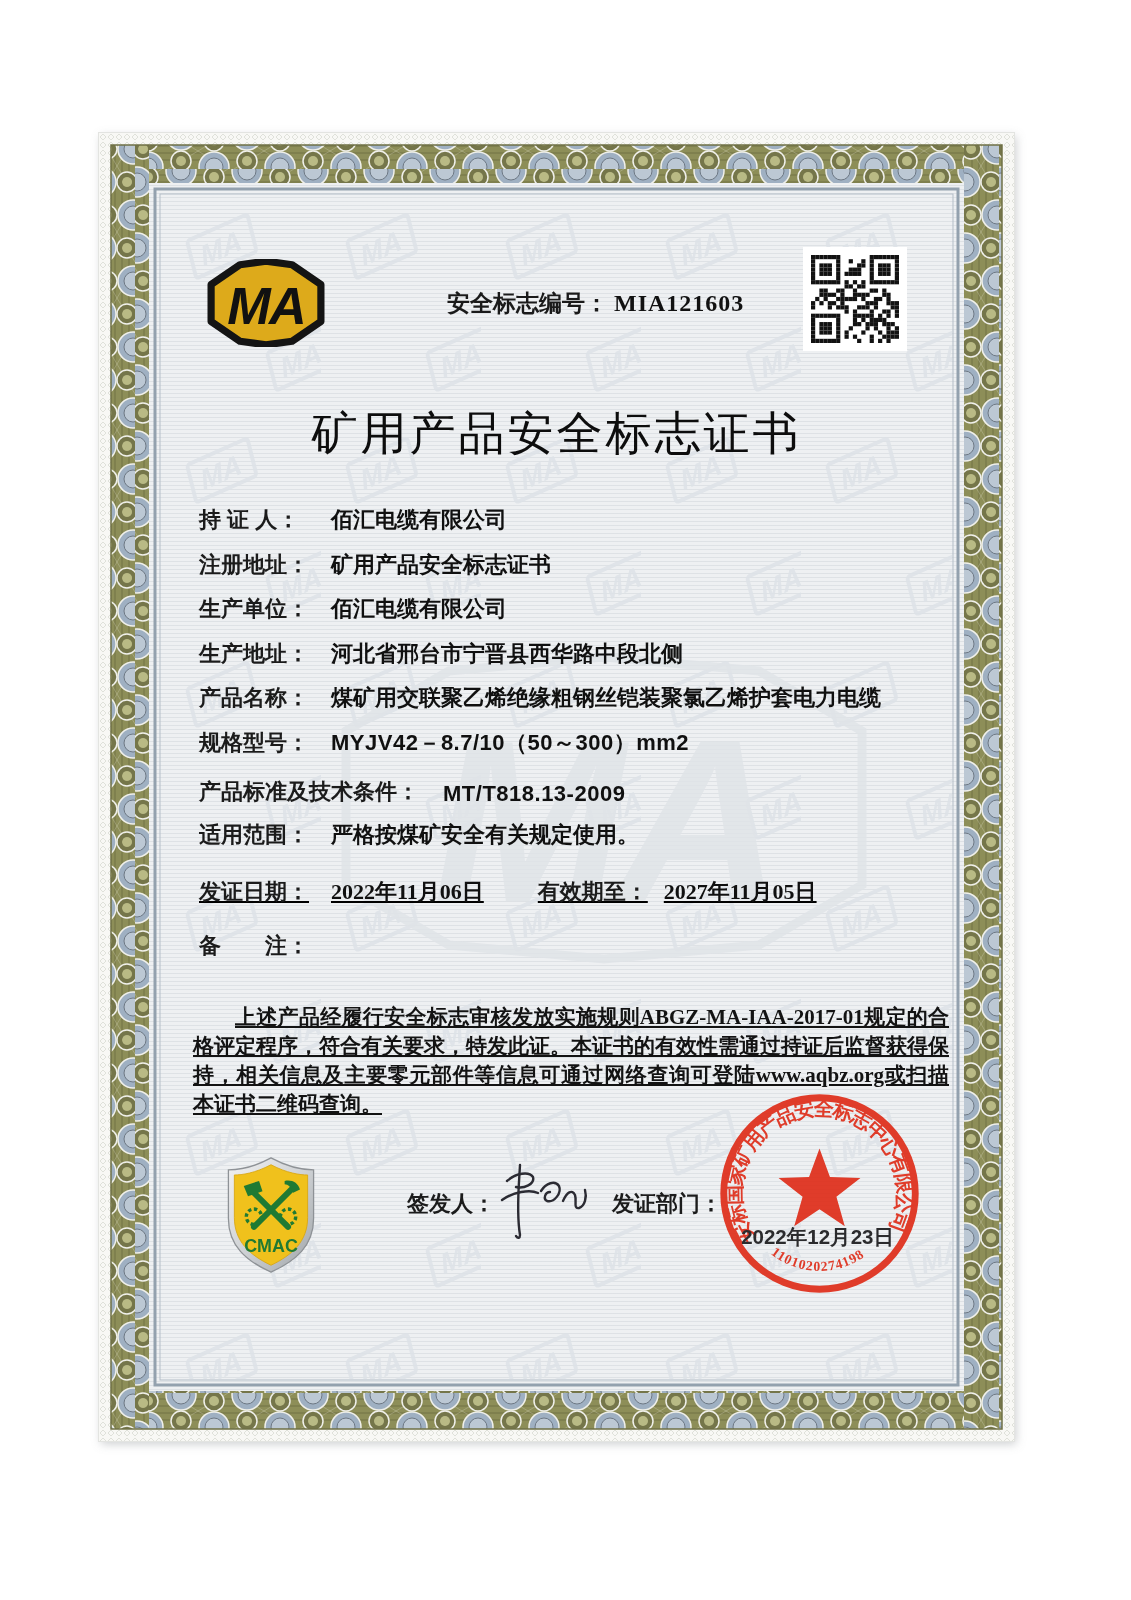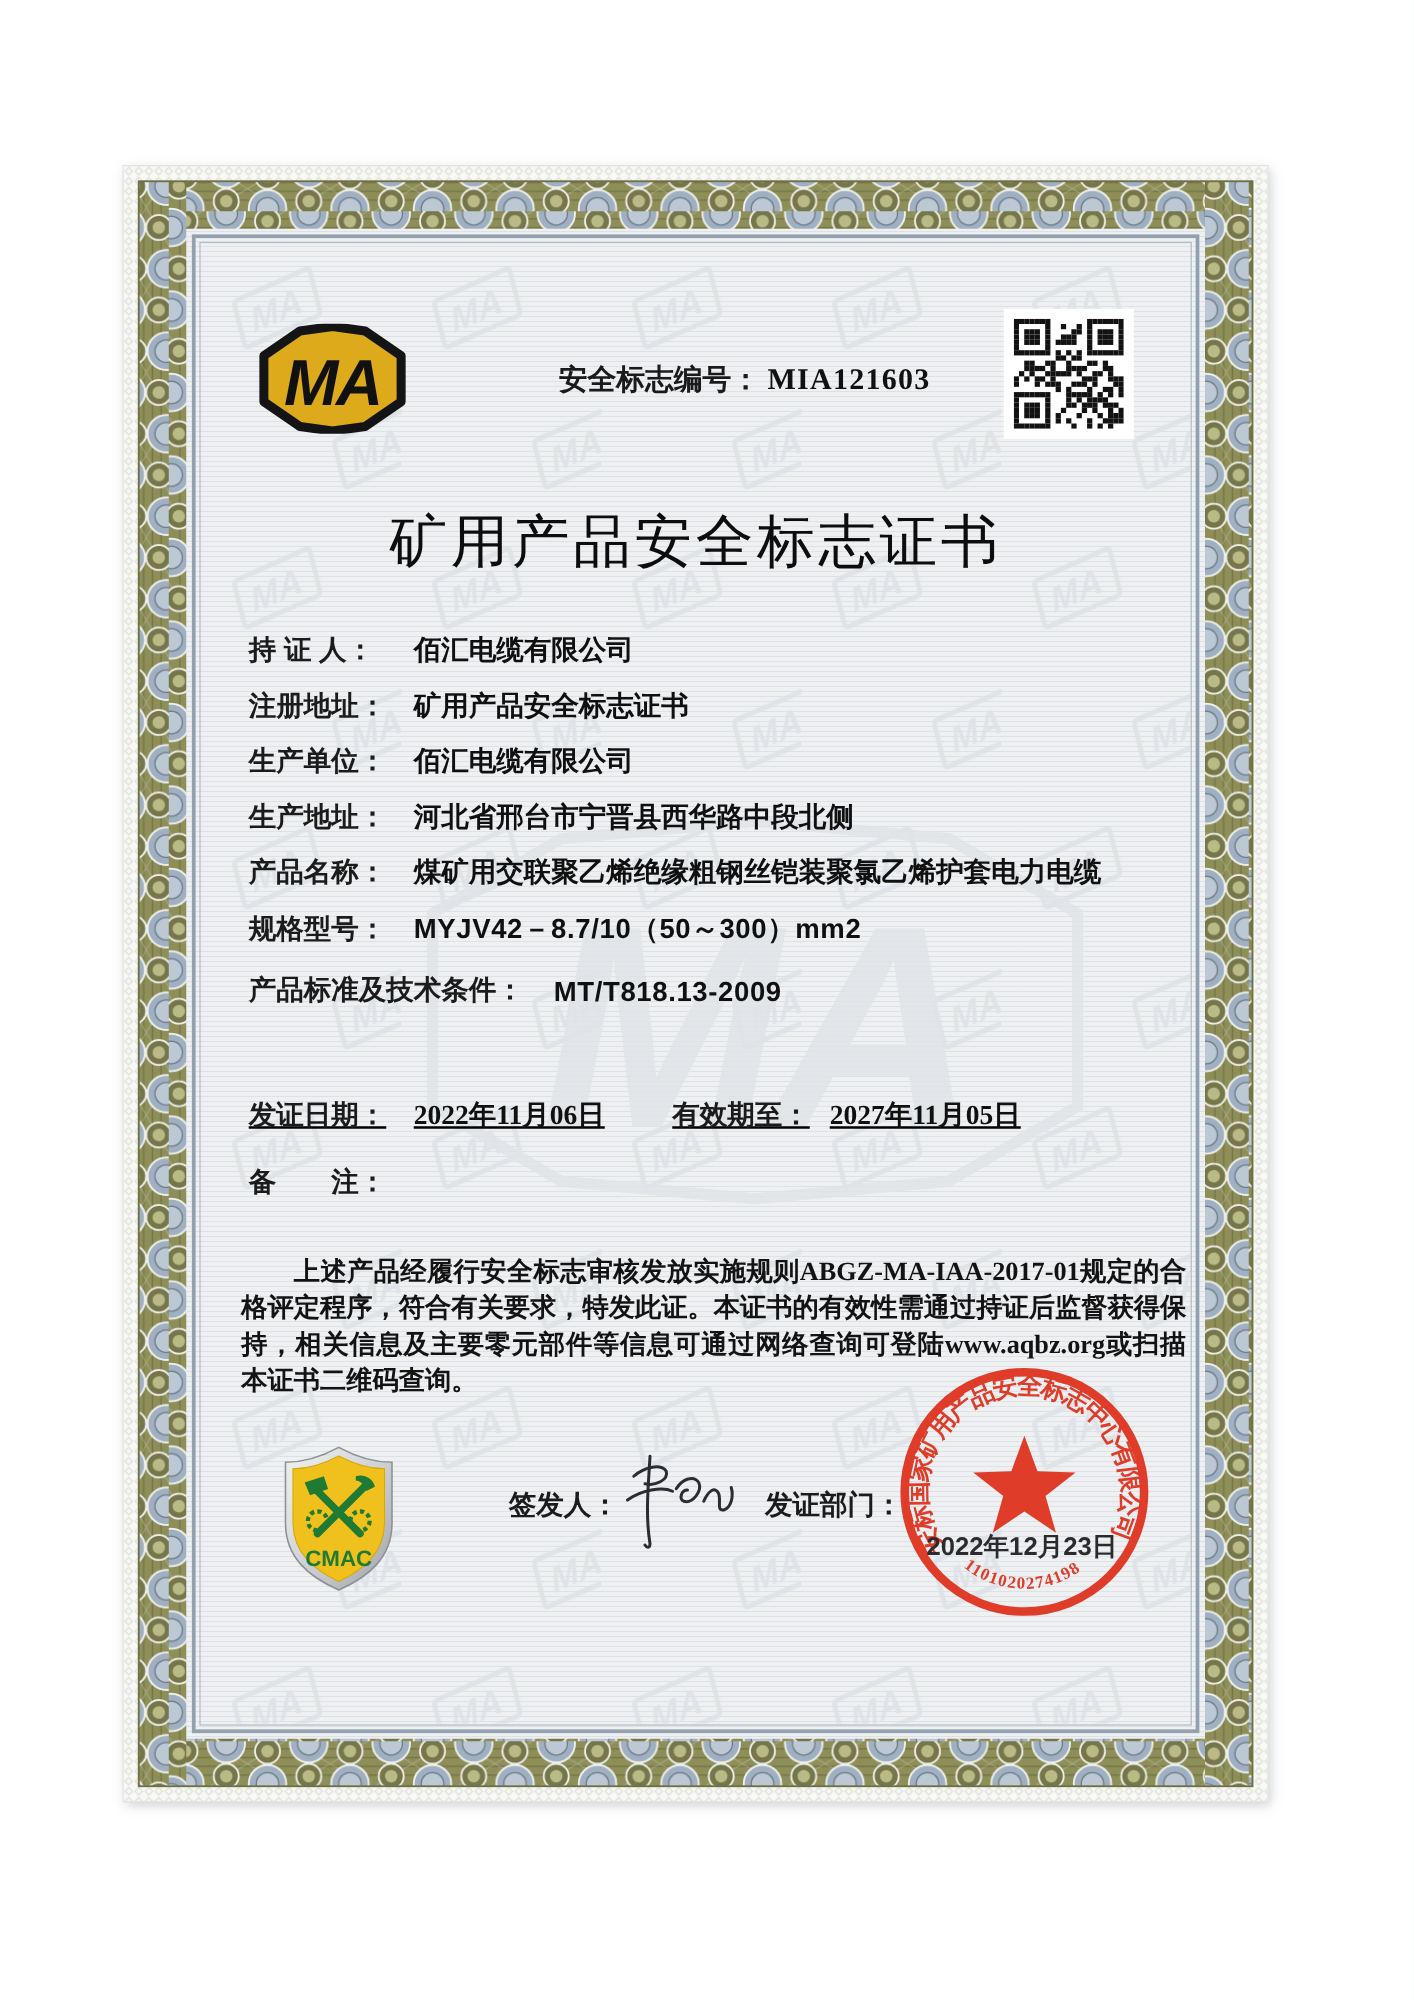--- a/index.html
+++ b/index.html
@@ -42,21 +42,21 @@
   .row{position:absolute;left:100px;right:64px;height:44px;display:flex;align-items:flex-end;white-space:nowrap;}
   .lbl{font:bold 22px "Liberation Sans",sans-serif;color:#1b1b1b;min-width:132px;}
   .val{font:bold 22px "Liberation Serif",serif;color:#101010;}
   .val-sans{font:bold 22px "Liberation Sans",sans-serif;color:#101010;letter-spacing:.5px;}
   .lbl2{font:bold 22px "Liberation Sans",sans-serif;color:#1b1b1b;margin-left:54px;}
   .val2{font:bold 22px "Liberation Serif",serif;color:#101010;margin-left:16px;}
 
   .statement{
     position:absolute;left:94px;top:870px;width:756px;
     font:bold 21px "Liberation Serif",serif;color:#131313;
-    line-height:29px;text-align:justify;text-indent:2em;
+    line-height:29px;text-align:justify;text-indent:2em;text-decoration:underline;
   }
 
   .sign-label{position:absolute;left:308px;top:1056px;font:bold 22px "Liberation Sans",sans-serif;color:#1b1b1b;}
   .dept-label{position:absolute;left:513px;top:1056px;font:bold 22px "Liberation Sans",sans-serif;color:#1b1b1b;}
   .sig-svg{position:absolute;left:390px;top:1026px;}
   .cmac-svg{position:absolute;left:126px;top:1022px;}
   .stamp-svg{position:absolute;left:613px;top:953px;opacity:.93;}
 </style>
 </head>
 <body>
@@ -391,20 +391,24 @@
     <span class="val">煤矿用交联聚乙烯绝缘粗钢丝铠装聚氯乙烯护套电力电缆</span>
   </div>
   <div class="row" style="top:581px;">
     <span class="lbl">规格型号：</span>
     <span class="val-sans">MYJV42－8.7/10（50～300）mm2</span>
   </div>
   <div class="row" style="top:630px;">
     <span class="lbl" style="margin-right:24px;">产品标准及技术条件：</span>
     <span class="val-sans">MT/T818.13-2009</span>
   </div>
+  <div class="row" style="top:673px;">
+    <span class="lbl">适用范围：</span>
+    <span class="val">严格按煤矿安全有关规定使用。</span>
+  </div>
 
   <div class="row" style="top:730px;text-decoration:underline;">
     <span class="lbl">发证日期：</span>
     <span class="val">2022年11月06日</span>
     <span class="lbl2">有效期至：</span>
     <span class="val2">2027年11月05日</span>
   </div>
 
   <div class="row" style="top:784px;">
     <span class="lbl">备　　注：</span>

